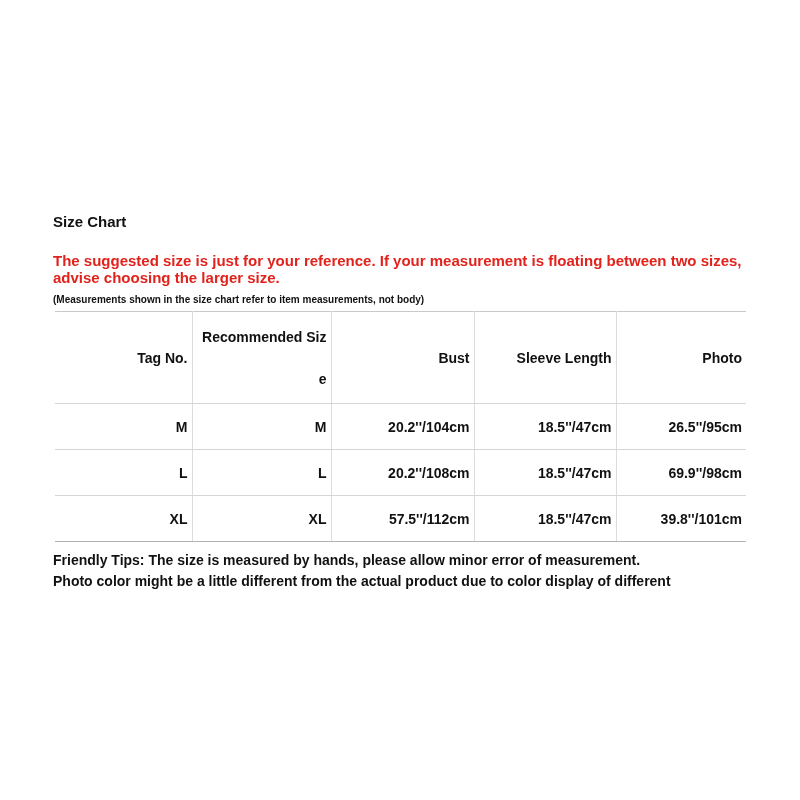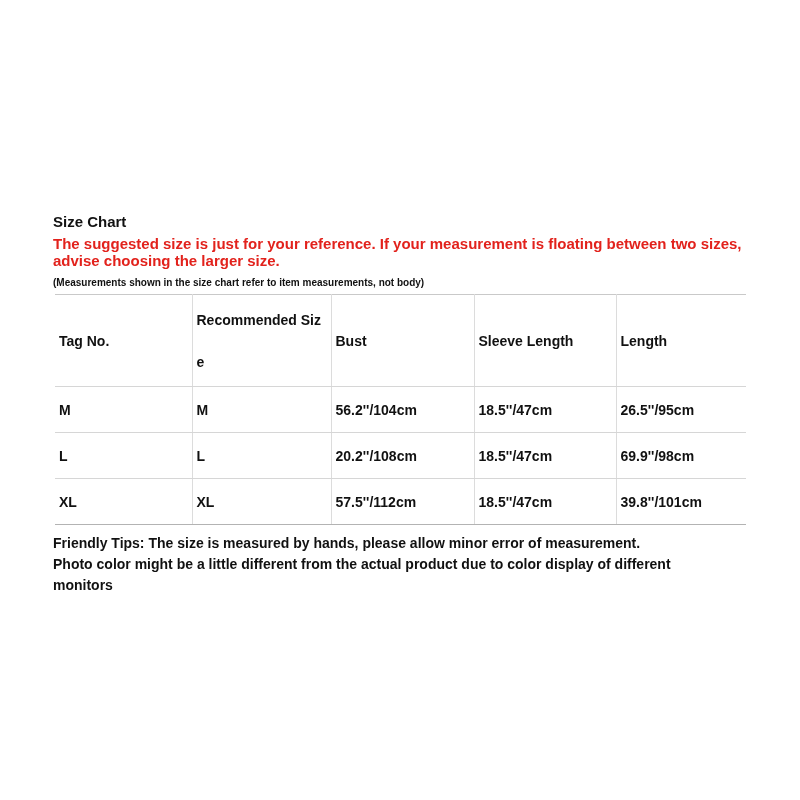--- a/index.html
+++ b/index.html
@@ -20,21 +20,21 @@
     height: 379px;      
     overflow: hidden;
   }
   .title {
     margin: 0;
     font-size: 15px;
     line-height: 18px;
     font-weight: bold;
   }
   .notice {
-    margin: 5px 0 0 0;
+    margin: 22px 0 0 0;
     font-size: 15px;
     line-height: 16.5px;
     font-weight: bold;
     color: var(--notice-red, #e2221c);
     white-space: pre-line;
   }
   .note {
     margin: 5px 0 0 0;
     font-size: 10px;
     line-height: 17px;
@@ -44,21 +44,21 @@
   table.size-table {
     border-collapse: collapse;
     table-layout: fixed;
     width: 691px;
     margin: 3px 0 0 2px;
     border-top: 1px solid #c9c9c9;
   }
   .size-table th, .size-table td {
     font-weight: bold;
     font-size: 14px;
-    text-align: left;
+    text-align: right;
     vertical-align: middle;
     padding: 0 4px;
     border-bottom: 1px solid var(--line, #d6d6d6);
     overflow: hidden;
   }
   .size-table th {
     height: 91px;
     line-height: 42px;
     white-space: pre-line;
   }
@@ -95,28 +95,28 @@
         <col style="width:142px">
         <col style="width:130px">
       </colgroup>
       <thead>
         <tr>
           <th>Tag No.</th>
           <th>Recommended Siz
 e</th>
           <th>Bust</th>
           <th>Sleeve Length</th>
-          <th>Length</th>
+          <th>Photo</th>
         </tr>
       </thead>
       <tbody>
         <tr>
           <td>M</td>
           <td>M</td>
-          <td>56.2''/104cm</td>
+          <td>20.2''/104cm</td>
           <td>18.5''/47cm</td>
           <td>26.5''/95cm</td>
         </tr>
         <tr>
           <td>L</td>
           <td>L</td>
           <td>20.2''/108cm</td>
           <td>18.5''/47cm</td>
           <td>69.9''/98cm</td>
         </tr>

